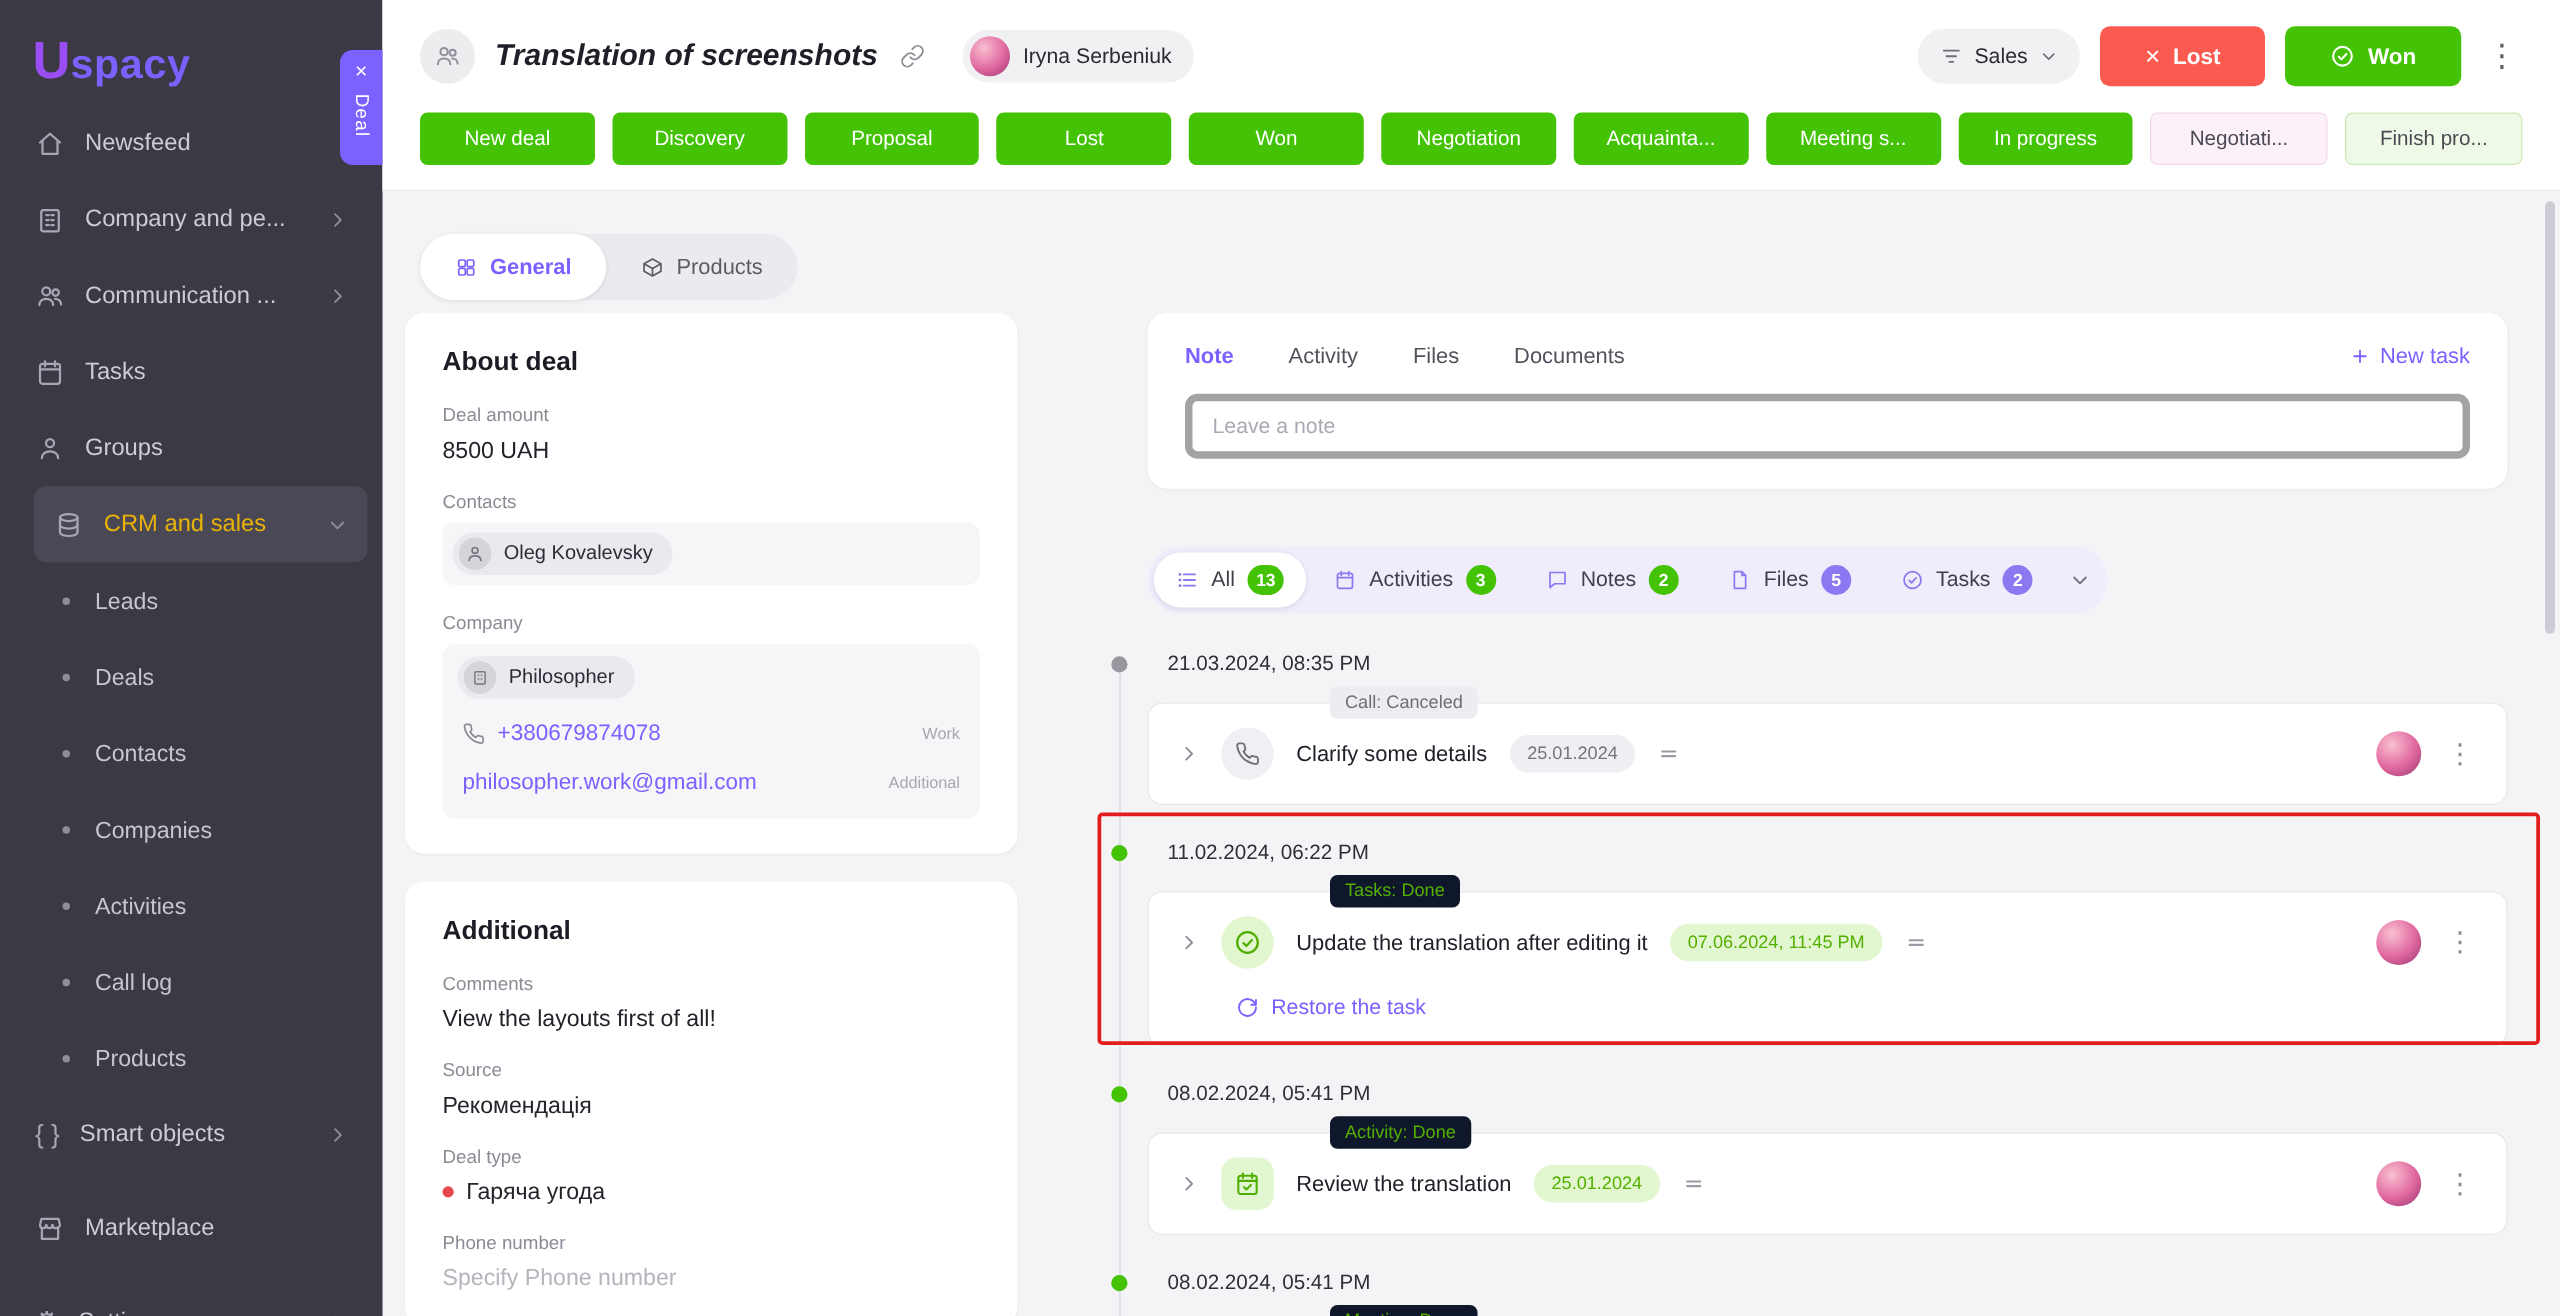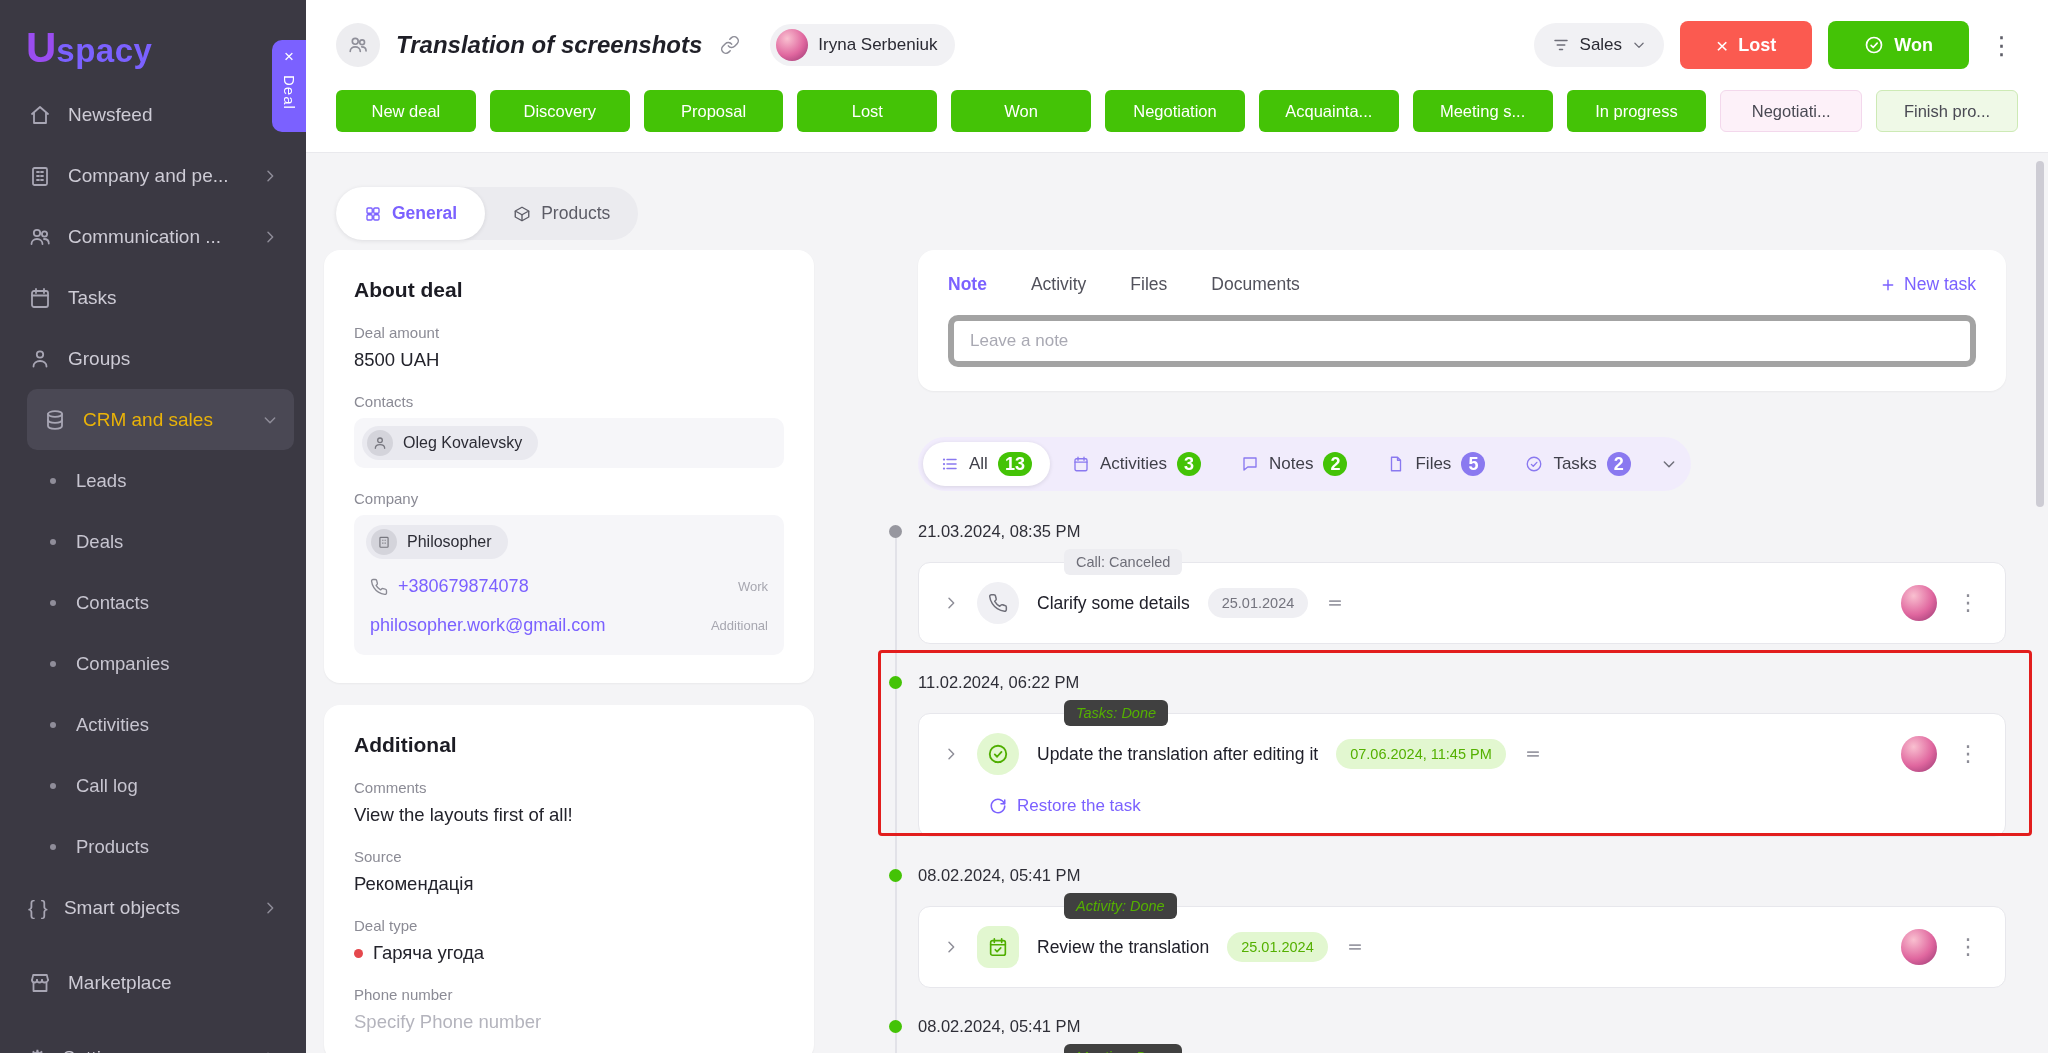--- a/index.html
+++ b/index.html
@@ -111,36 +111,36 @@
                 padding:0 16px; font-size:17px; color:#33333c; font-family:"Liberation Sans",sans-serif; outline:none; }
   .note-input::placeholder { color:#a9a9b3; }
 
   .filter-wrap { margin-top:46px; margin-left:42px; width:1088px; display:flex; justify-content:flex-start; }
   .filterbar { display:flex; align-items:center; gap:4px; background:#f1ecfc; border-radius:28px; padding:5px 14px 5px 5px; }
   .fpill { display:flex; align-items:center; gap:10px; height:44px; padding:0 18px; border-radius:22px;
            font-size:17px; color:#3f3f49; cursor:pointer; }
   .fpill.active { background:#fff; box-shadow:0 1px 4px rgba(31,31,39,.12); }
   .fpill .fic { color:#8a79f0; display:flex; }
   .fbadge { min-width:24px; height:24px; border-radius:12px; padding:0 7px; display:flex; align-items:center;
-            justify-content:center; color:#fff; font-size:18px; font-weight:600; }
+            justify-content:center; color:#fff; font-size:14px; font-weight:600; }
   .fbadge.green { background:#44c306; } .fbadge.purple { background:#8a79f0; }
   .fchev { color:#6f6f7a; display:flex; margin-left:8px; cursor:pointer; }
 
   
   .timeline { position:relative; margin-top:28px; }
   .tl-line { position:absolute; left:19px; top:18px; bottom:-30px; width:2px; background:#e2e2e8; }
   .t-entry { position:relative; margin-top:26px; }
   .t-entry:first-child { margin-top:0; }
-  .t-head { display:flex; align-items:center; gap:16px; height:24px; }
+  .t-head { display:flex; align-items:center; gap:32px; height:24px; }
   .t-dot { width:13px; height:13px; border-radius:50%; margin-left:13px; flex:none; position:relative; z-index:2; }
   .dot-gray { background:#97979f; } .dot-green { background:#44c306; }
   .t-date { font-size:16.5px; color:#2e2e37; font-weight:500; }
   .badge-row { margin:6px 0 -13px 188px; position:relative; z-index:3; }
   .t-badge { display:inline-block; padding:5px 12px; border-radius:6px; font-size:14.5px; font-weight:500; }
-  .badge-gray { background:#ededf1; color:#6e6e78; } .badge-green { background:#404040; color:#54b000;font-style:italic; }
+  .badge-gray { background:#ededf1; color:#6e6e78; } .badge-green { background:#0f172a; color:#54b000; }
   .t-card { margin-left:42px; width:1088px; background:#fff; border:1px solid #e7e7ec; border-radius:12px;
             position:relative; z-index:1; }
   .t-row { display:flex; align-items:center; gap:18px; height:80px; padding:0 24px; }
   .t-chevron { color:#8d8d97; display:flex; cursor:pointer; }
   .t-ic { width:42px; height:42px; border-radius:50%; display:flex; align-items:center; justify-content:center; flex:none; }
   .ic-gray { background:#f0f0f4; color:#6e6e78; } .ic-green { background:#e2f7d0; color:#4fae00; }
   .t-ic.sq { border-radius:12px; }
   .t-title { font-size:17.5px; color:#20202a; font-weight:500; white-space:nowrap; }
   .t-chip { height:30px; padding:0 14px; border-radius:15px; font-size:14.5px; font-weight:500;
             display:flex; align-items:center; white-space:nowrap; }

